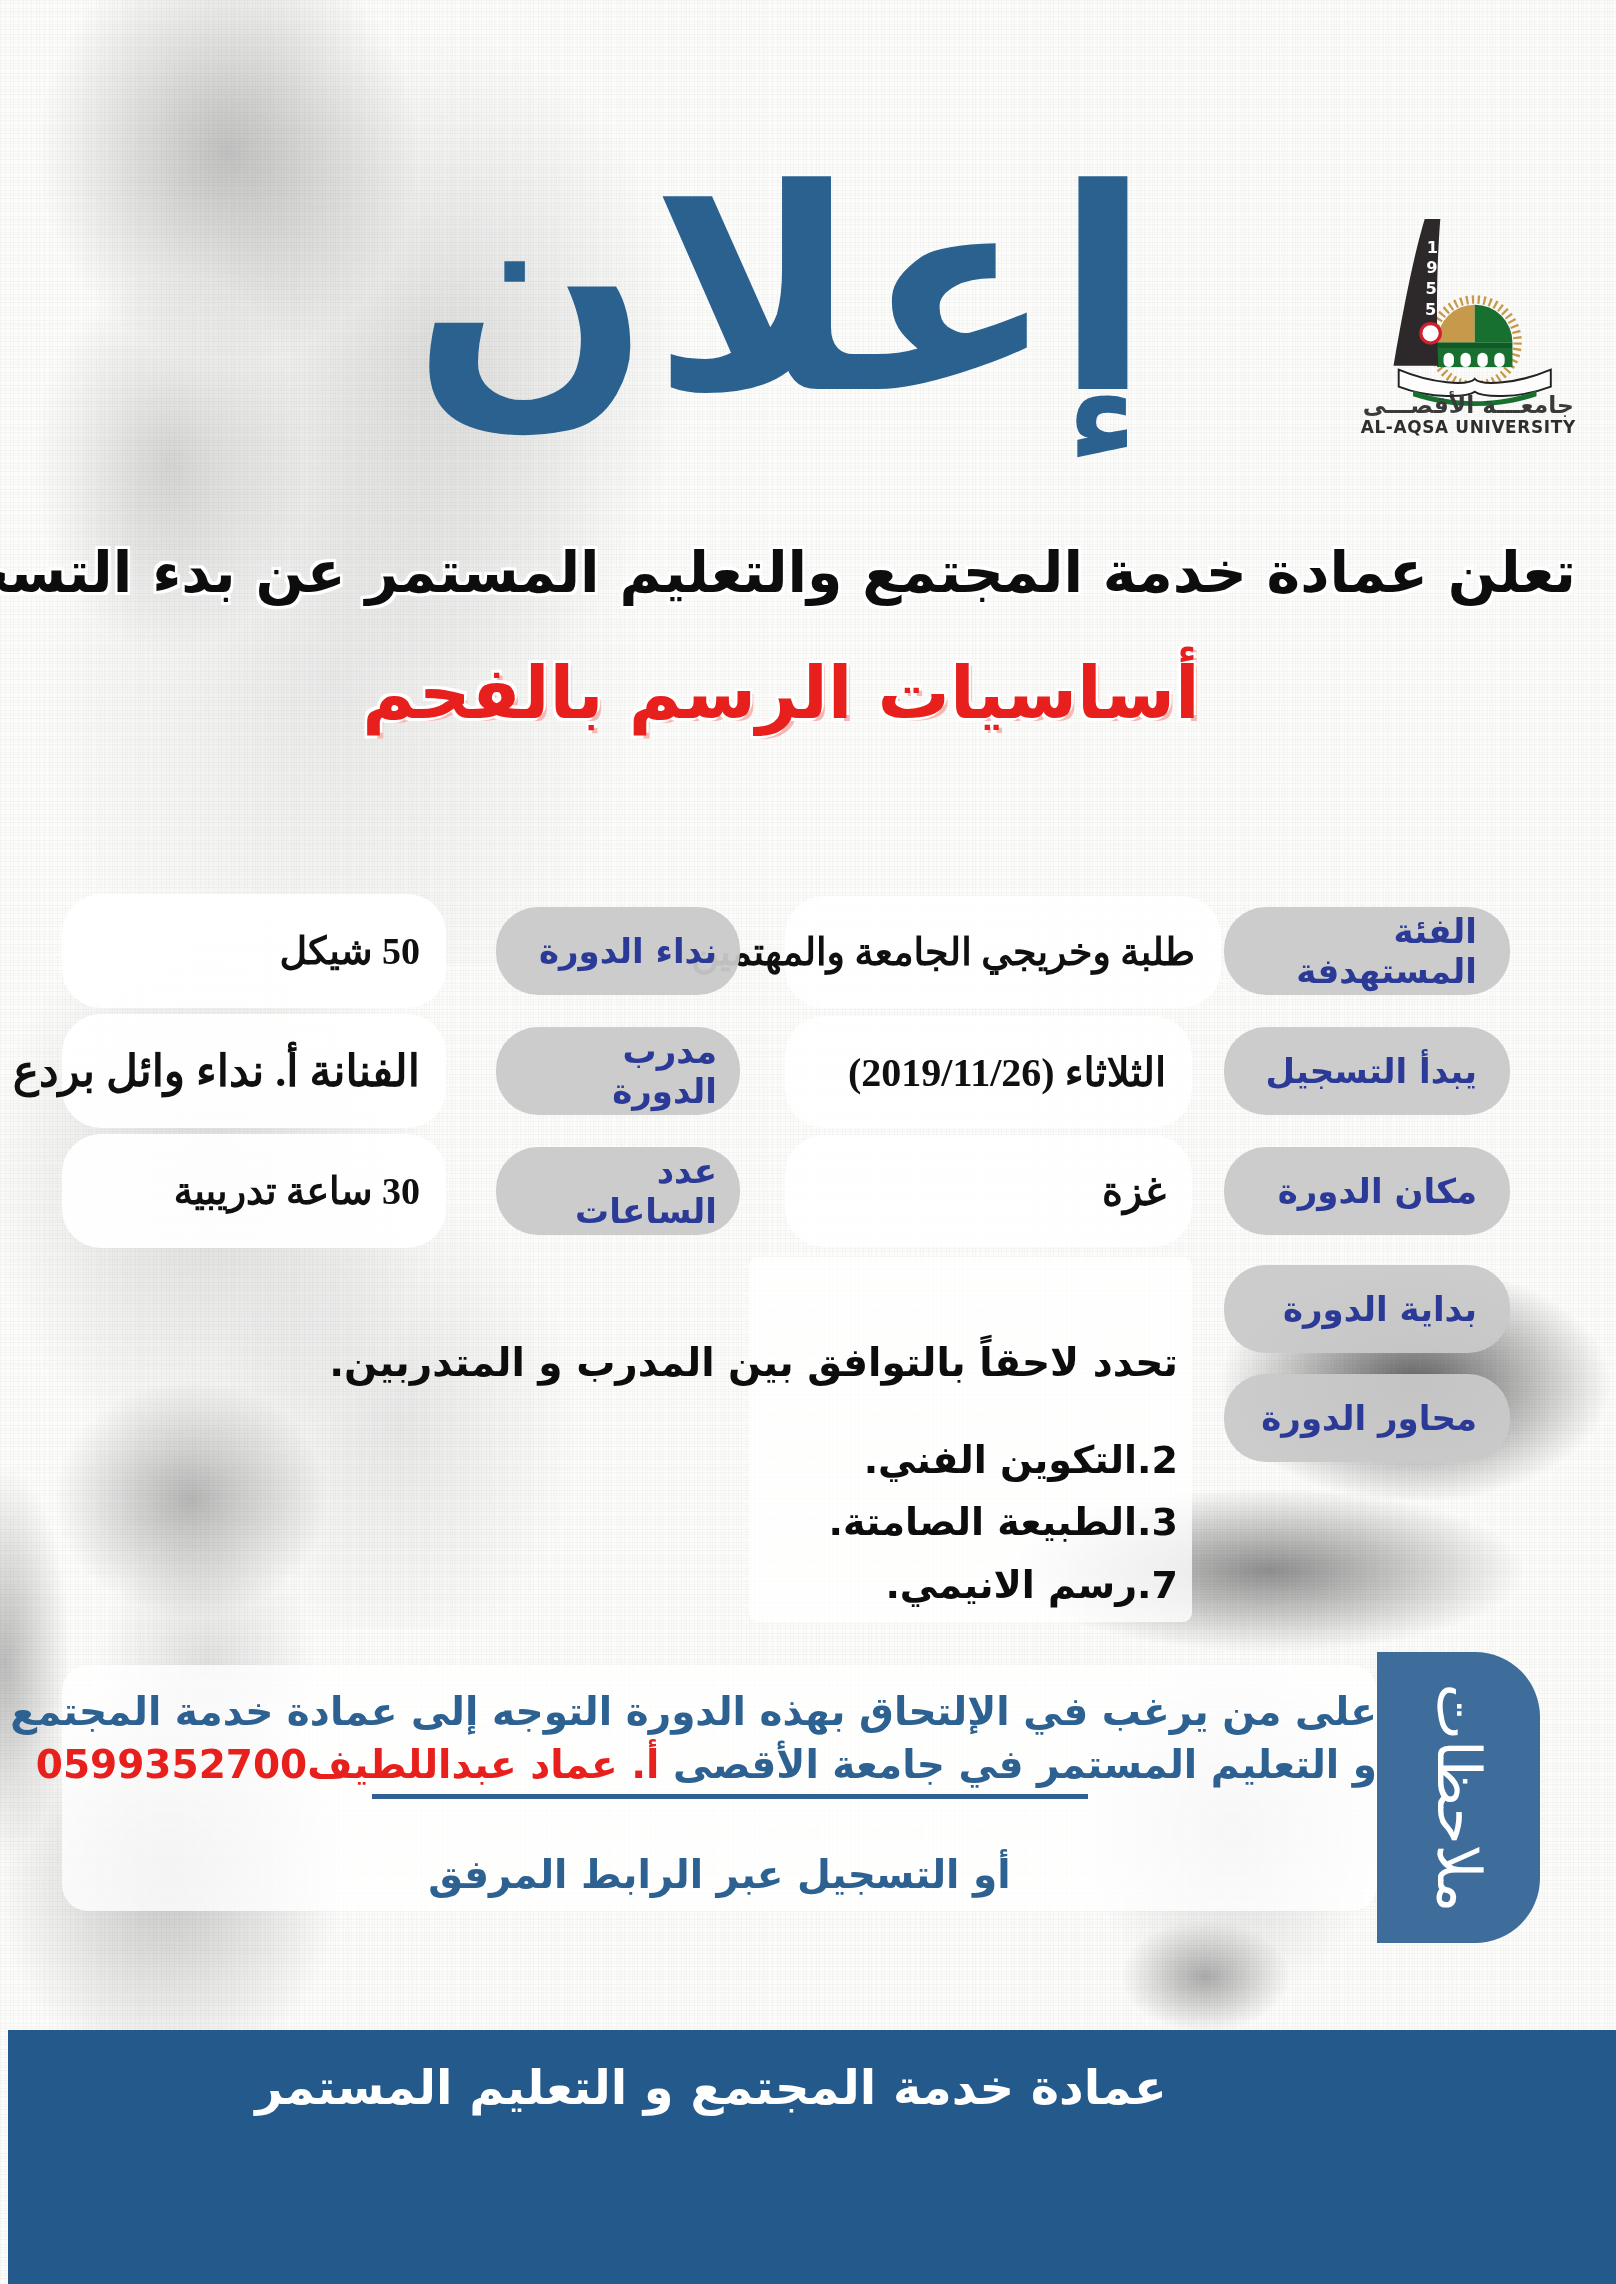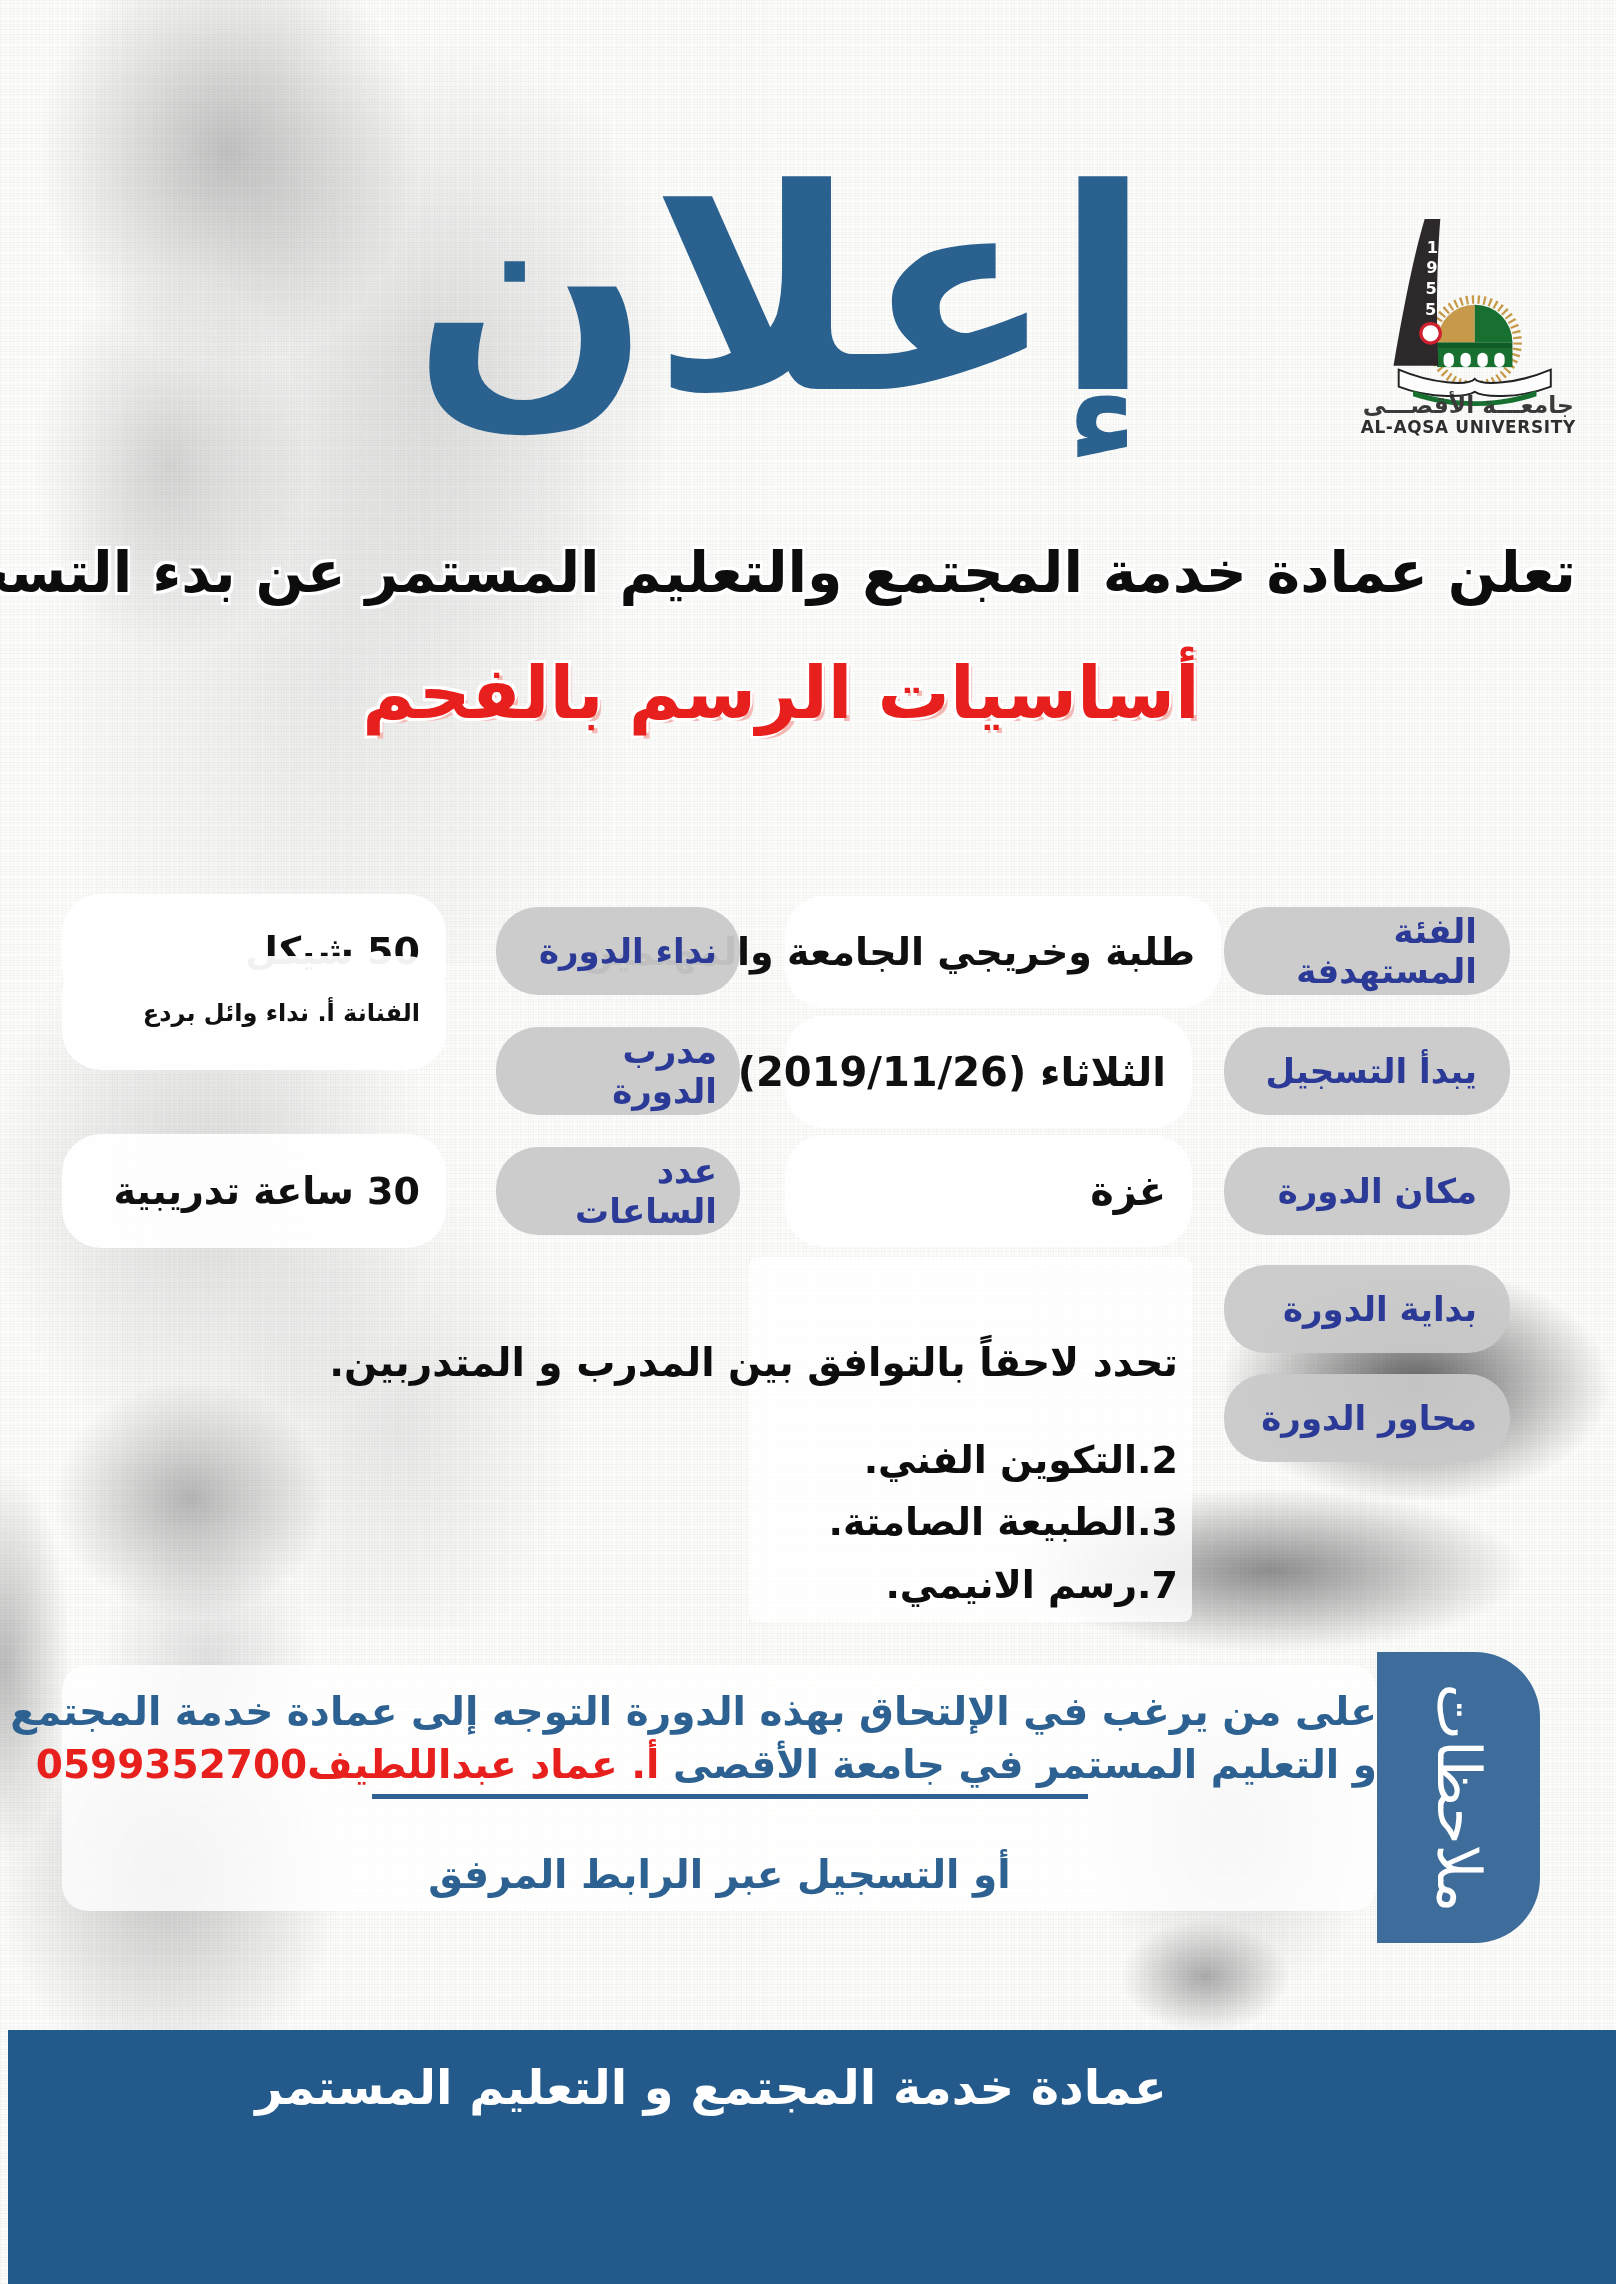--- a/index.html
+++ b/index.html
@@ -53,36 +53,36 @@
 
   
   .logo{position:absolute;left:1322px;top:215px;width:260px;height:221px;z-index:2;}
 
   
   .pill-label{position:absolute;z-index:3;background:rgba(201,201,201,.95);border-radius:42px;
     color:#2b3a96;font-weight:bold;font-size:34px;direction:rtl;box-sizing:border-box;
     display:flex;align-items:center;justify-content:flex-start;padding:11px 33px;}
   .pill-value{position:absolute;z-index:2;background:rgba(255,255,255,.85);border-radius:39px;
     color:#101010;font-weight:bold;font-size:38px;direction:rtl;box-sizing:border-box;
-    display:flex;align-items:center;justify-content:flex-start;padding:0 26px;white-space:nowrap;}
+    display:flex;align-items:center;justify-content:flex-start;padding:0 26px;white-space:nowrap;font-family:Liberation Serif, serif;}
 
   .lbl-r{left:1224px;width:286px;height:88px;}
   .lbl-r1{top:907px;} .lbl-r2{top:1027px;} .lbl-r3{top:1147px;}
   .lbl-r4{top:1265px;} .lbl-r5{top:1374px;}
 
   .mid-v{left:785px;height:112px;}
   .mid-v1{top:896px;width:436px;font-size:38px;}
   .mid-v2{top:1016px;width:407px;font-size:40px;}
   .mid-v3{top:1135px;width:407px;font-size:40px;}
 
   .lbl-l{left:496px;width:244px;height:88px;padding:0 23px;}
   .lbl-l1{top:907px;} .lbl-l2{top:1027px;} .lbl-l3{top:1147px;}
 
   .lft-v{left:62px;width:384px;height:114px;background:rgba(255,255,255,.94);}
-  .lft-v1{top:894px;} .lft-v2{top:956px;font-size:24px;} .lft-v3{top:1134px;}
+  .lft-v1{top:894px;} .lft-v2{top:1014px;font-size:44px;} .lft-v3{top:1134px;}
 
   
   .whitepad{position:absolute;left:749px;top:1257px;width:443px;height:365px;z-index:1;
     background:rgba(255,255,255,.78);border-radius:9px;}
   .row4-value{position:absolute;right:438px;top:1340px;z-index:3;direction:rtl;
     color:#0d0d0d;font-size:39px;font-weight:bold;white-space:nowrap;}
   .topic{position:absolute;right:438px;z-index:3;direction:rtl;color:#0d0d0d;
     font-size:38px;font-weight:bold;white-space:nowrap;}
   .topic-1{top:1375px;} .topic-2{top:1438px;} .topic-3{top:1500px;} .topic-4{top:1563px;}
 

